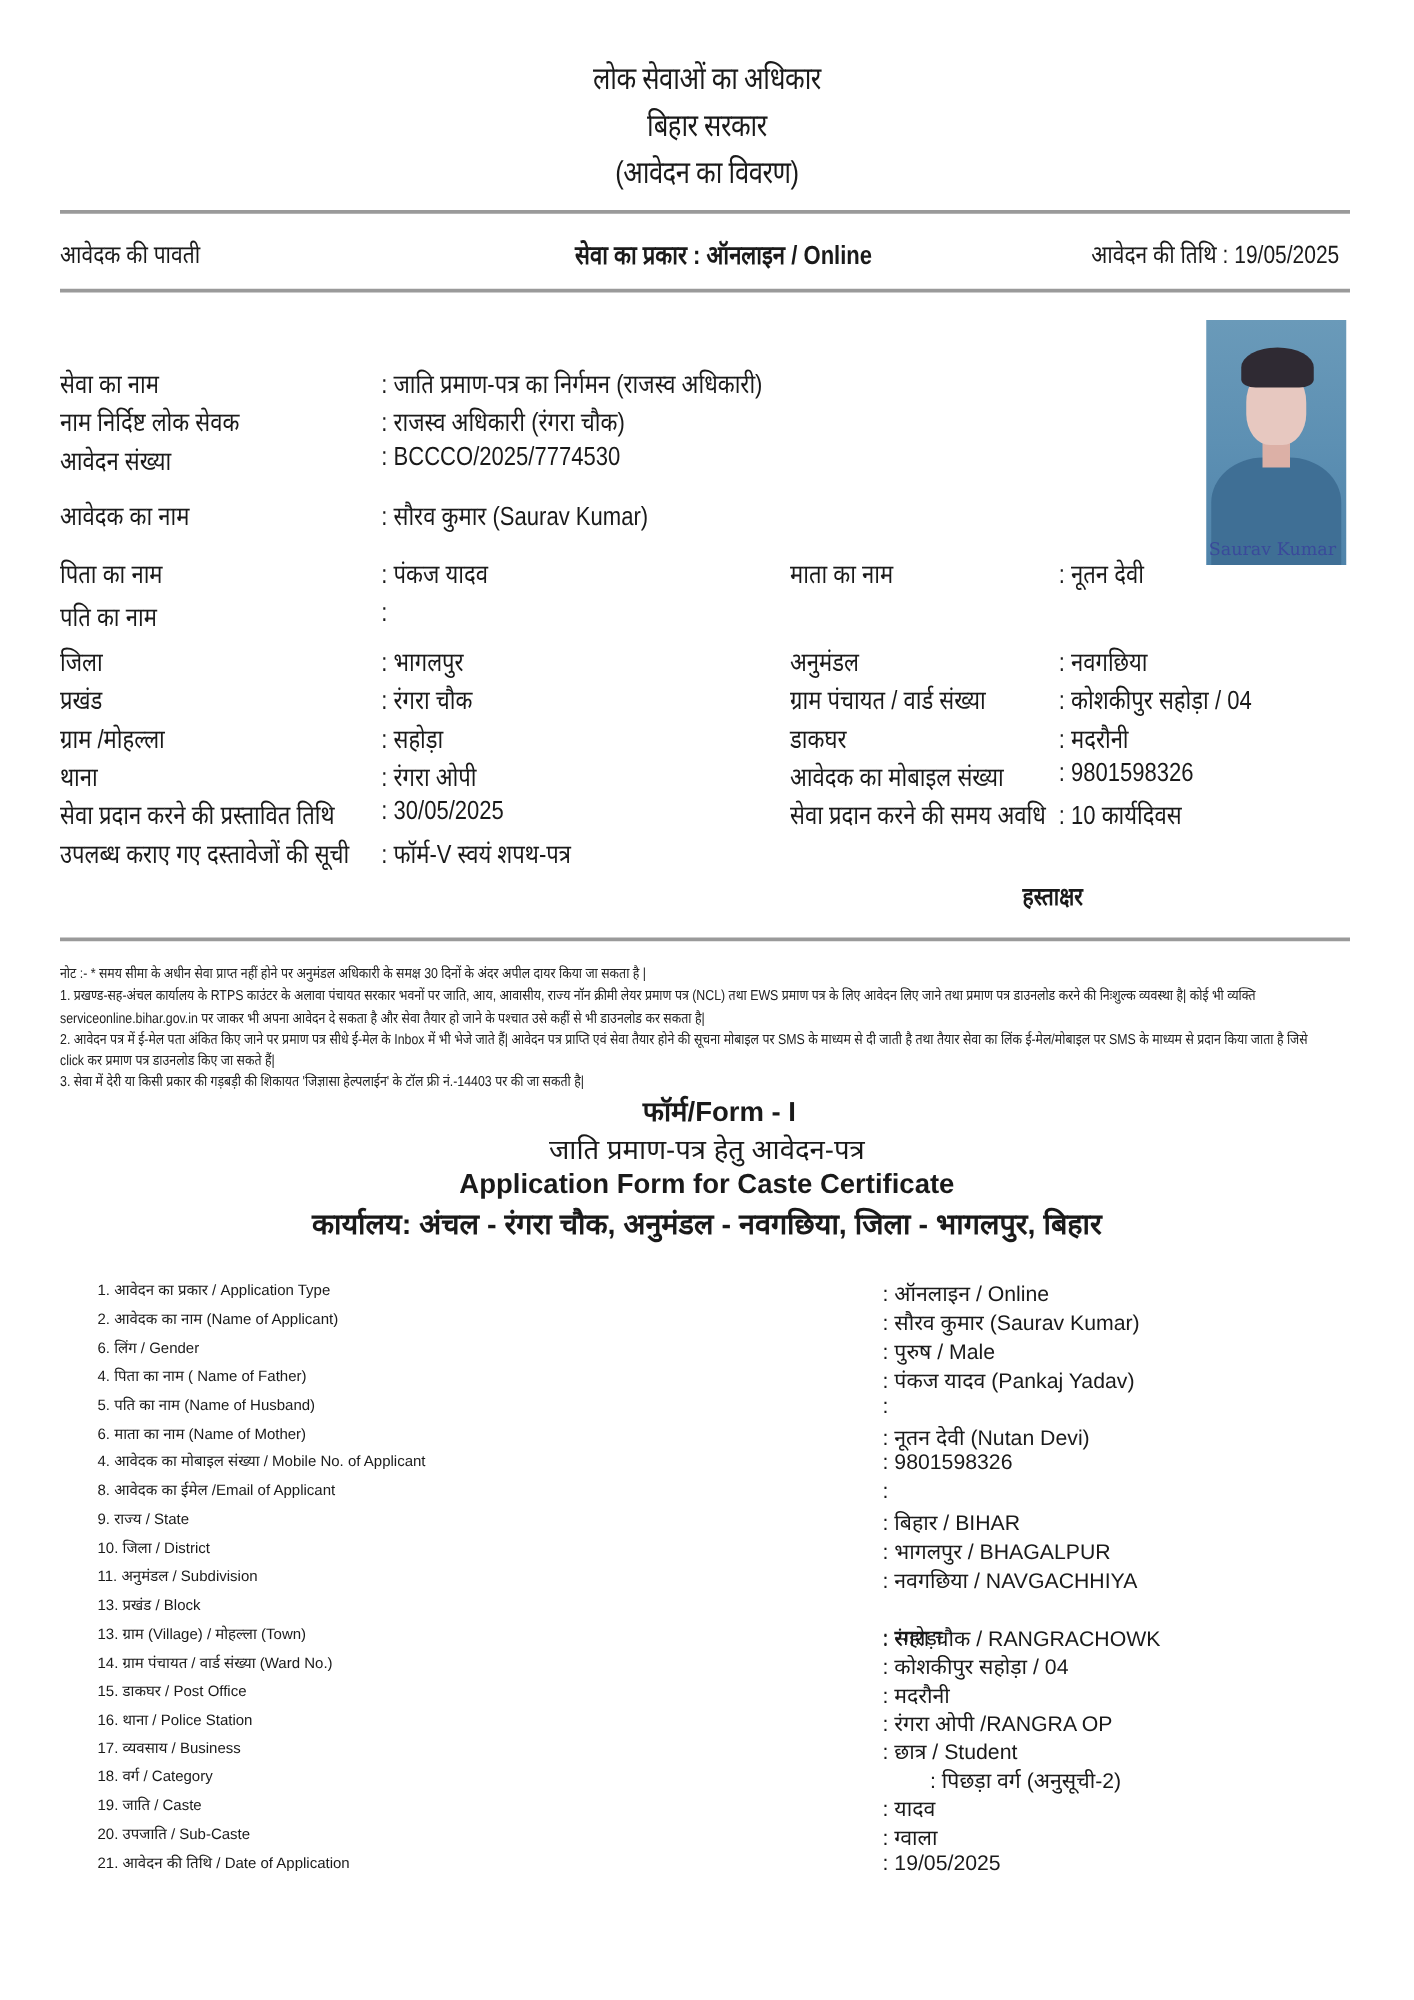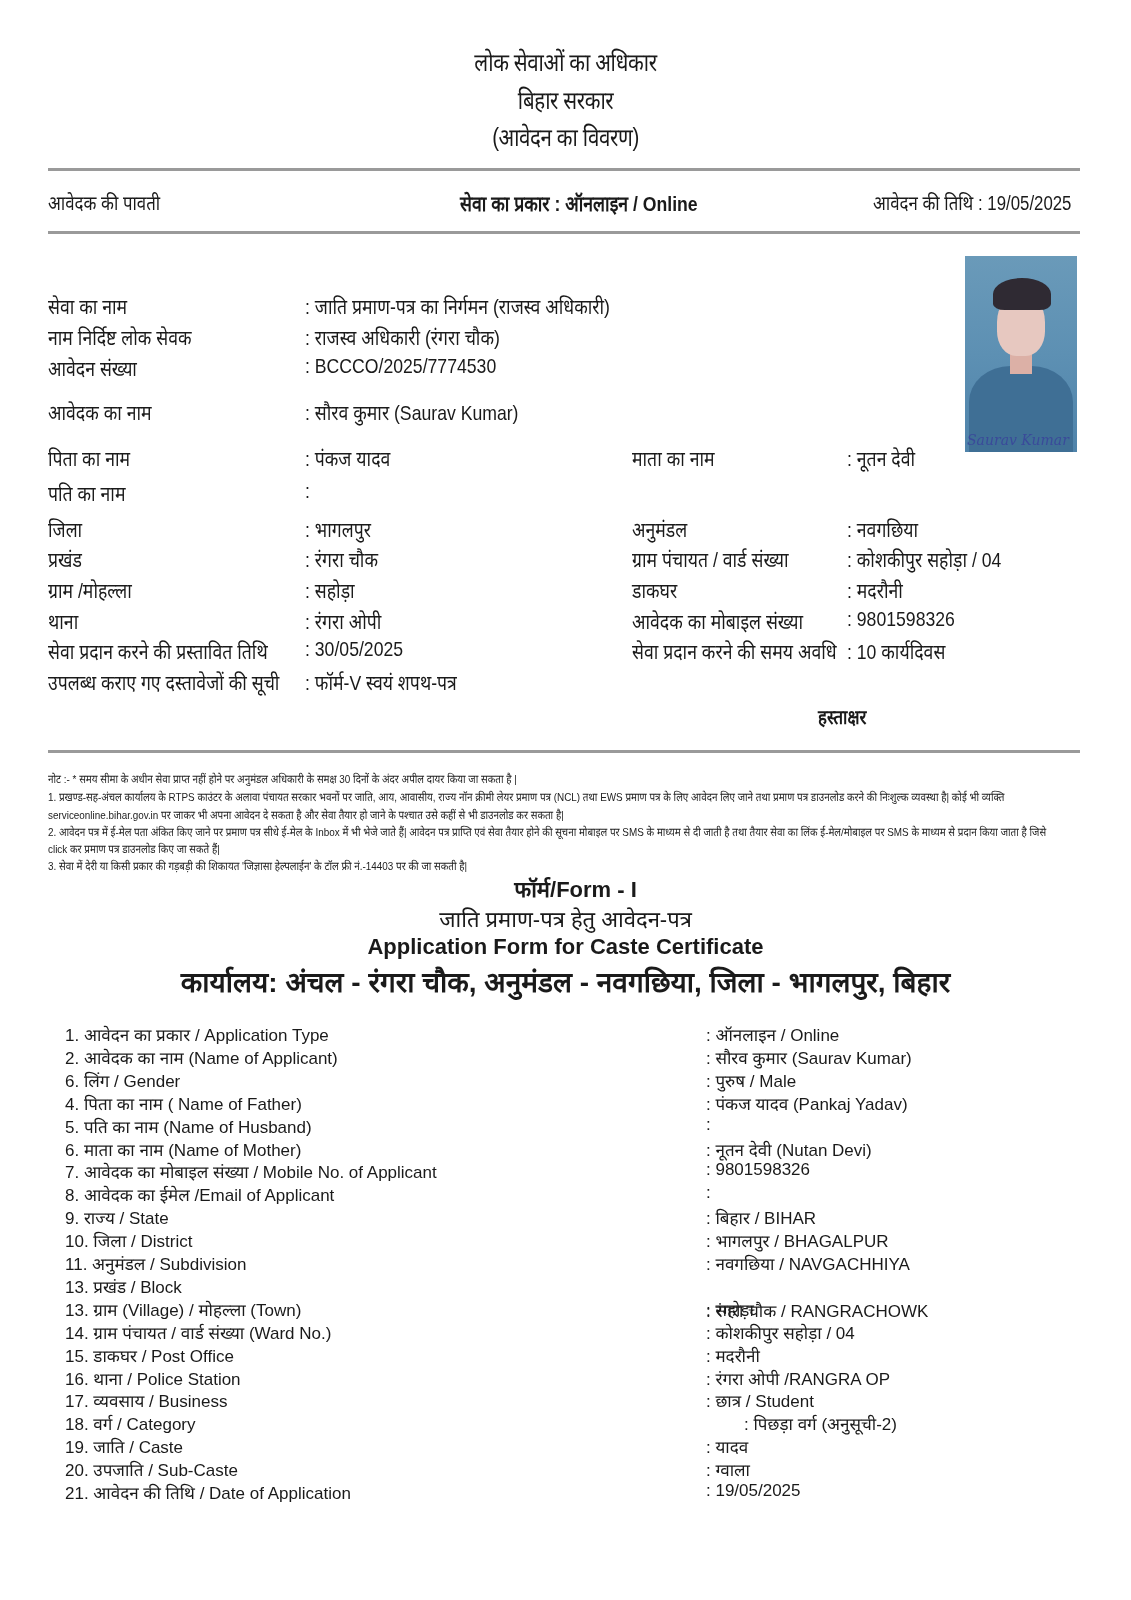--- a/index.html
+++ b/index.html
@@ -11,28 +11,28 @@
   .rule { position: absolute; left: 48px; width: 1032px; height: 3px; background: #9a9a9a; }
   .bar-text { position: absolute; font-size: 20px; transform: scaleX(0.84); transform-origin: left center; white-space: nowrap; }
   .bar-center { font-weight: bold; font-size: 21px; }
   .kv-label, .kv-val { position: absolute; font-size: 21px; white-space: nowrap; transform: scaleX(0.84); transform-origin: left center; }
   .photo { position: absolute; left: 965px; top: 256px; width: 112px; height: 196px; overflow: hidden;
            background: linear-gradient(180deg, #6a9ab9 0%, #5d90b3 50%, #4f83aa 100%); }
   .photo .head { position:absolute; left: 32px; top: 38px; width: 48px; height: 62px; border-radius: 45% 45% 40% 40%; background: #e7c8c0; }
   .photo .hair { position:absolute; left: 28px; top: 22px; width: 58px; height: 32px; border-radius: 50% 50% 20% 20%; background: #2f2a33; }
   .photo .body { position:absolute; left: 4px; top: 110px; width: 104px; height: 90px; border-radius: 40% 40% 0 0; background: #3f6f95; }
   .photo .neck { position:absolute; left: 45px; top: 96px; width: 22px; height: 22px; background: #dcb0a6; }
-  .photo .sig { position:absolute; left: 2px; bottom: 4px; font-family: "DejaVu Serif", serif; font-style: italic; font-size: 14px; color: #3a4a9a; white-space: nowrap; }
+  .photo .sig { position:absolute; left: 2px; bottom: 4px; font-family: "DejaVu Serif", serif; font-size: 14px; color: #3a4a9a; white-space: nowrap; }
   .note { position: absolute; left: 48px; width: 1040px; font-size: 11.5px; line-height: 18px; white-space: nowrap; transform: scaleX(0.86); transform-origin: left top; color: #222; }
   .form-title { position: absolute; width: 100%; text-align: center; }
   .ft1 { font-size: 22px; font-weight: bold; }
   .ft2 { font-size: 22px; }
   .ft3 { font-size: 22px; font-weight: bold; }
-  .ft4 { font-size: 28px; font-weight: bold; }
-  .row-label { position: absolute; left: 65px; font-size: 17px; white-space: nowrap; }
+  .ft4 { font-size: 23px; font-weight: bold; }
+  .row-label { position: absolute; left: 78px; font-size: 12px; white-space: nowrap; }
   .row-val { position: absolute; left: 706px; font-size: 17px; white-space: nowrap; }
 </style>
 </head>
 <body>
 
 <div class="hdr-line" style="top:44px;">लोक सेवाओं का अधिकार</div>
 <div class="hdr-line" style="top:82px;">बिहार सरकार</div>
 <div class="hdr-line" style="top:119px;">(आवेदन का विवरण)</div>
 
 <div class="rule" style="top:168px;"></div>
@@ -128,21 +128,21 @@
     </div>
     <div>
       <div class="row-label" style="top: 1115px;">5. पति का नाम (Name of Husband)</div>
       <div class="row-val" style="top: 1115px;">:</div>
     </div>
     <div>
       <div class="row-label" style="top: 1138px;">6. माता का नाम (Name of Mother)</div>
       <div class="row-val" style="top: 1138px; text-align: right;">: नूतन देवी (Nutan Devi)</div>
     </div>
     <div>
-      <div class="row-label" style="top: 1160px;">7. आवेदक का मोबाइल संख्या / Mobile No. of Applicant</div>
+      <div class="row-label" style="top: 1160px;">4. आवेदक का मोबाइल संख्या / Mobile No. of Applicant</div>
       <div class="row-val" style="top: 1160px;">: 9801598326</div>
     </div>
     <div>
       <div class="row-label" style="top: 1183px;">8. आवेदक का ईमेल /Email of Applicant</div>
       <div class="row-val" style="top: 1183px;">:</div>
     </div>
     <div>
       <div class="row-label" style="top: 1206px;">9. राज्य / State</div>
       <div class="row-val" style="top: 1206px;">: बिहार / BIHAR</div>
     </div>

